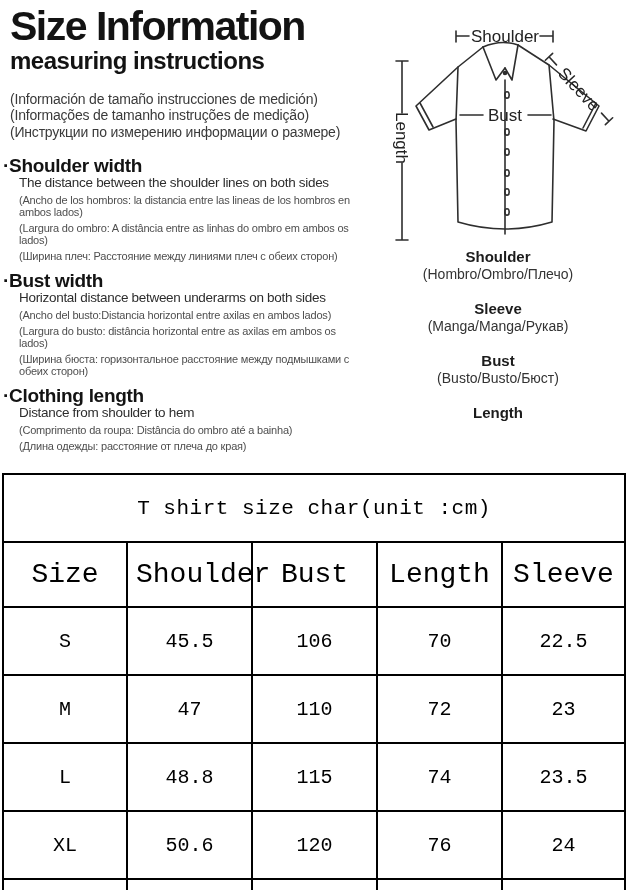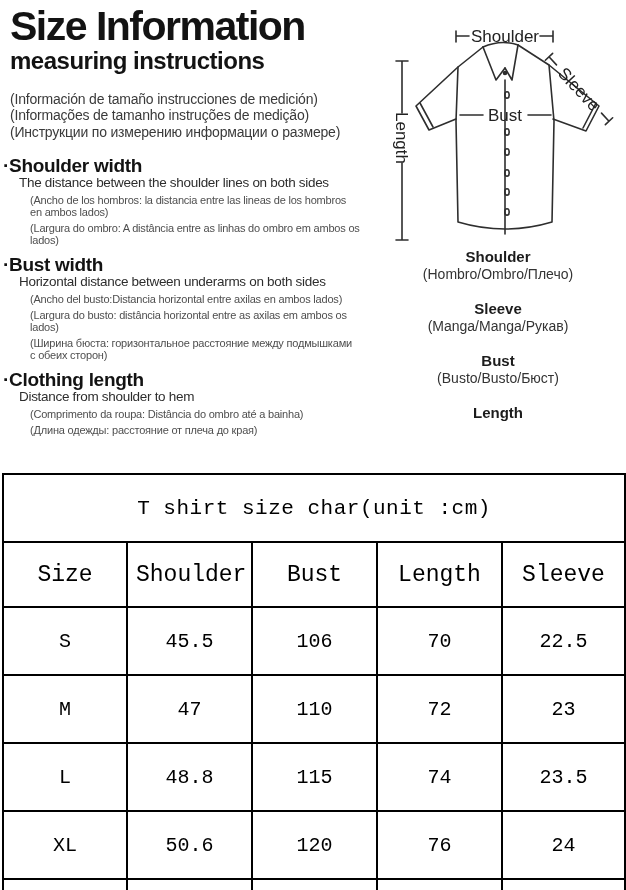--- a/index.html
+++ b/index.html
@@ -9,58 +9,59 @@
   
   .left-col{position:absolute;left:10px;top:4px;width:350px;}
   .main-title{font-size:41px;font-weight:700;letter-spacing:-1.5px;line-height:44px;color:#131313;}
   .sub-title{font-size:24px;font-weight:700;letter-spacing:-0.5px;line-height:26px;margin-bottom:17px;color:#131313;}
   .top-trans{font-size:14px;line-height:16.3px;color:#3a3a3a;letter-spacing:-0.2px;}
   .section{margin-top:8px;}
   .section.first{margin-top:15px;}
   .sec-head{font-size:19px;font-weight:700;line-height:21px;color:#131313;letter-spacing:-0.3px;}
   .sec-bullet{margin-left:-7px;}
   .sec-desc{font-size:13.5px;line-height:14px;margin:0 0 1px 9px;color:#2d2d2d;letter-spacing:-0.3px;}
-  .sec-trans{font-size:11px;line-height:12px;margin:4px 0 0 20px;color:#4e4e4e;letter-spacing:-0.2px;}
+  .sec-trans{font-size:11px;line-height:12px;margin:4px 0 0 9px;color:#4e4e4e;letter-spacing:-0.2px;}
 
   
   .diagram{position:absolute;left:372px;top:26px;}
   .diagram svg text{font-family:"Liberation Sans", sans-serif;font-size:17px;fill:#222;}
 
   
   .legend{position:absolute;left:372px;top:248px;width:252px;text-align:center;}
   .legend-item{margin-bottom:17px;}
   .legend-label{font-size:15px;font-weight:700;line-height:18px;color:#1c1c1c;}
   .legend-trans{font-size:14px;line-height:17px;color:#333;}
 
   
   .size-table{position:absolute;left:2px;top:473px;width:622px;border-collapse:collapse;
               table-layout:fixed;font-family:"Liberation Mono", monospace;color:#000;}
   .size-table td,.size-table th{border:2px solid #000;text-align:center;vertical-align:middle;
                                 font-weight:400;padding:8px;}
   .size-table .title-cell{height:50px;font-size:21px;letter-spacing:0.5px;}
-  .size-table th{height:47px;font-size:23px;}
+  .size-table th{height:47px;font-size:28px;}
   .size-table td.cell{height:50px;font-size:20px;}
 </style>
 </head>
 <body>
 
 <div class="page">
 
   <div class="left-col">
     <div class="main-title">Size Information</div>
     <div class="sub-title">measuring instructions</div>
     <div class="top-trans">(Información de tamaño instrucciones de medición)</div>
     <div class="top-trans">(Informações de tamanho instruções de medição)</div>
     <div class="top-trans">(Инструкции по измерению информации о размере)</div>
 
     <div class="section first">
       <div class="sec-head"><span class="sec-bullet">·</span><span>Shoulder width</span></div>
       <div class="sec-desc">The distance between the shoulder lines on both sides</div>
       <div class="sec-trans">(Ancho de los hombros: la distancia entre las lineas de los hombros en ambos lados)</div>
       <div class="sec-trans">(Largura do ombro: A distância entre as linhas do ombro em ambos os lados)</div>
+      <div class="sec-trans">(Ширина плеч: Расстояние между линиями плеч с обеих сторон)</div>
     </div>
 
     <div class="section">
       <div class="sec-head"><span class="sec-bullet">·</span><span>Bust width</span></div>
       <div class="sec-desc">Horizontal distance between underarms on both sides</div>
       <div class="sec-trans">(Ancho del busto:Distancia horizontal entre axilas en ambos lados)</div>
       <div class="sec-trans">(Largura do busto: distância horizontal entre as axilas em ambos os lados)</div>
       <div class="sec-trans">(Ширина бюста: горизонтальное расстояние между подмышками с обеих сторон)</div>
     </div>
 

